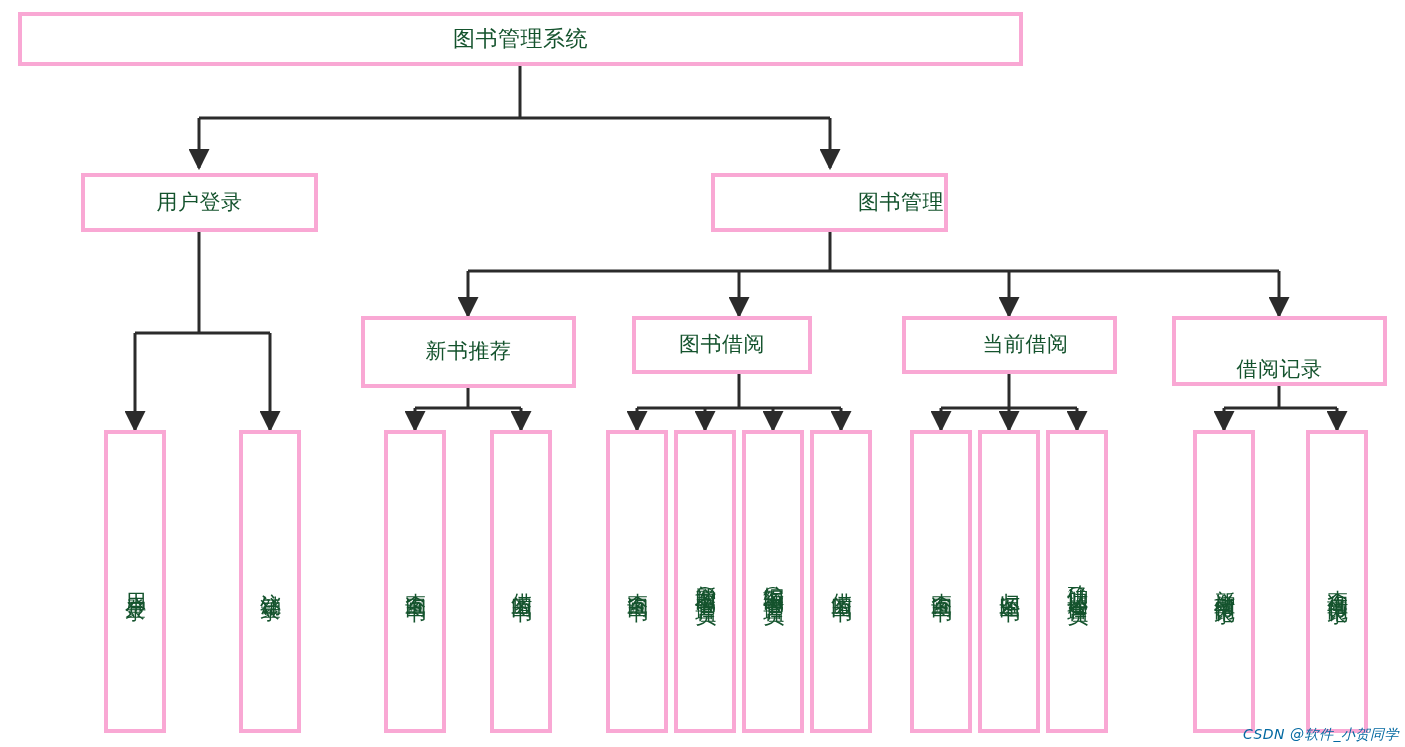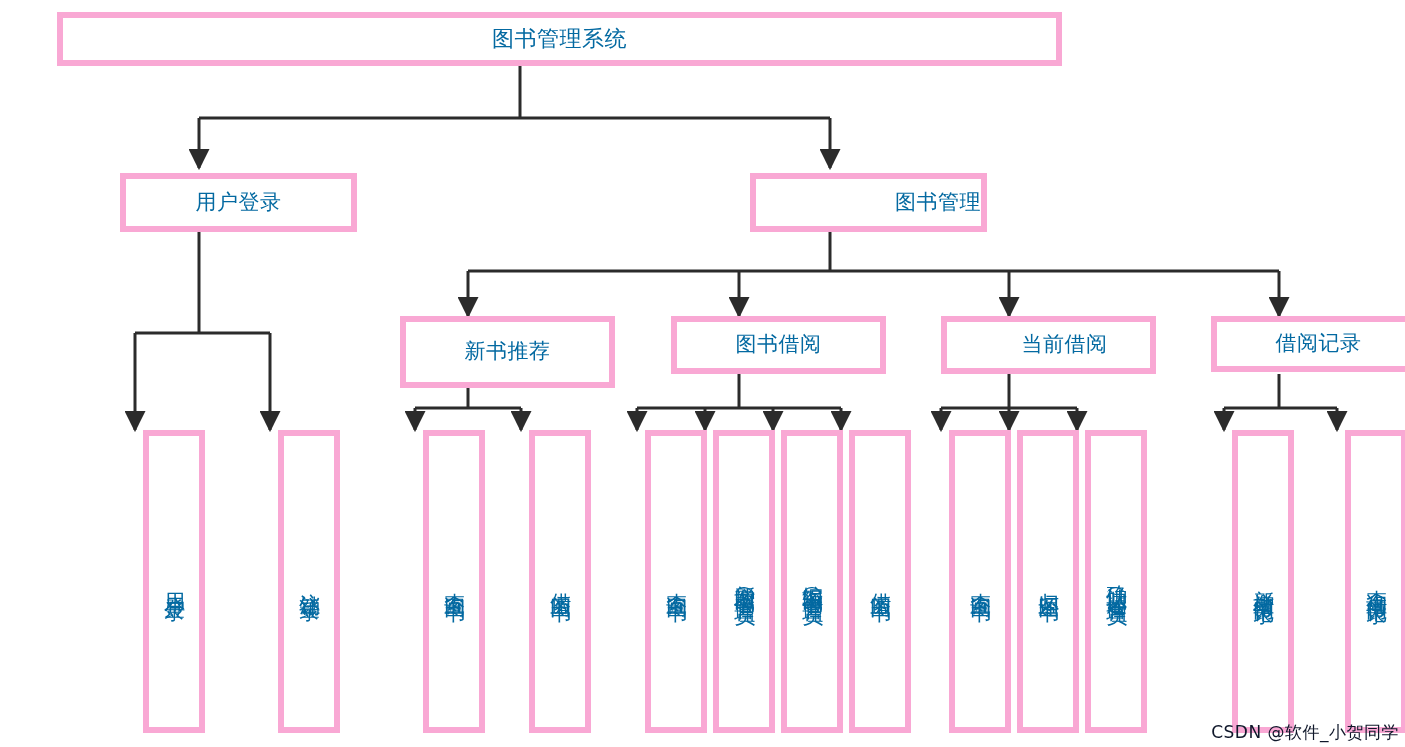--- a/index.html
+++ b/index.html
@@ -23,28 +23,27 @@
     left: 0;
     top: 0;
     width: 1405px;
     height: 747px;
     pointer-events: none;
   }
   .node {
     position: absolute;
     box-sizing: border-box;
     background: #ffffff;
-    border: 6px solid #f9a8d4;
+    border: 4px solid #f9a8d4;
     display: flex;
     align-items: center;
     justify-content: center;
     text-align: center;
-    color: #0369a1;
+    color: #14532d;
     z-index: 2;
-    margin-left: 39px;
   }
   .node .label {
     display: block;
     line-height: 1.12;
     letter-spacing: 0.5px;
   }
   
   .node.horiz .label {
     font-size: 21px;
     white-space: nowrap;
@@ -61,26 +60,27 @@
     font-size: 21px;
     line-height: 1.22;
     letter-spacing: 3px;
     white-space: nowrap;
     max-height: 100%;
   }
   #watermark {
     position: absolute;
     right: 6px;
     bottom: 3px;
-    font-size: 17px;
-    color: #0f172a;
+    font-size: 14px;
+    color: #0369a1;
     letter-spacing: 0.5px;
     z-index: 5;
     white-space: nowrap;
     font-family: "DejaVu Sans", "Liberation Sans", sans-serif;
+    font-style: italic;
   }
 </style>
 </head>
 <body>
 
 <div id="canvas">
 
   <svg id="edges" viewBox="0 0 1405 747" width="1405" height="747" xmlns="http://www.w3.org/2000/svg">
     <defs>
       <marker id="arrow" viewBox="0 0 10 10" refX="9" refY="5" markerWidth="7" markerHeight="7" orient="auto-start-reverse">
@@ -140,27 +140,27 @@
   <div class="node horiz" style="left:81px; top:173px; width:237px; height:59px;">
     <span class="label">用户登录</span>
   </div>
   <div class="node horiz" style="left:711px; top:173px; width:237px; height:59px;justify-content:flex-end;">
     <span class="label">图书管理</span>
   </div>
 
   <div class="node horiz" style="left:361px; top:316px; width:215px; height:72px;">
     <span class="label">新书推荐</span>
   </div>
-  <div class="node horiz" style="left:632px; top:316px; width:215px; height:58px;">
+  <div class="node horiz" style="left:632px; top:316px; width:180px; height:58px;">
     <span class="label">图书借阅</span>
   </div>
   <div class="node horiz" style="left:902px; top:316px; width:215px; height:58px;padding-left:32px;">
     <span class="label">当前借阅</span>
   </div>
-  <div class="node horiz" style="left:1172px; top:316px; width:215px; height:56px;">
+  <div class="node horiz" style="left:1172px; top:316px; width:215px; height:70px;align-items:flex-end;">
     <span class="label">借阅记录</span>
   </div>
 
   <div class="node vert" style="left:104px; top:430px; width:62px; height:303px;">
     <span class="label">用户登录</span>
   </div>
   <div class="node vert" style="left:239px; top:430px; width:62px; height:303px;">
     <span class="label">注销登录</span>
   </div>
 

